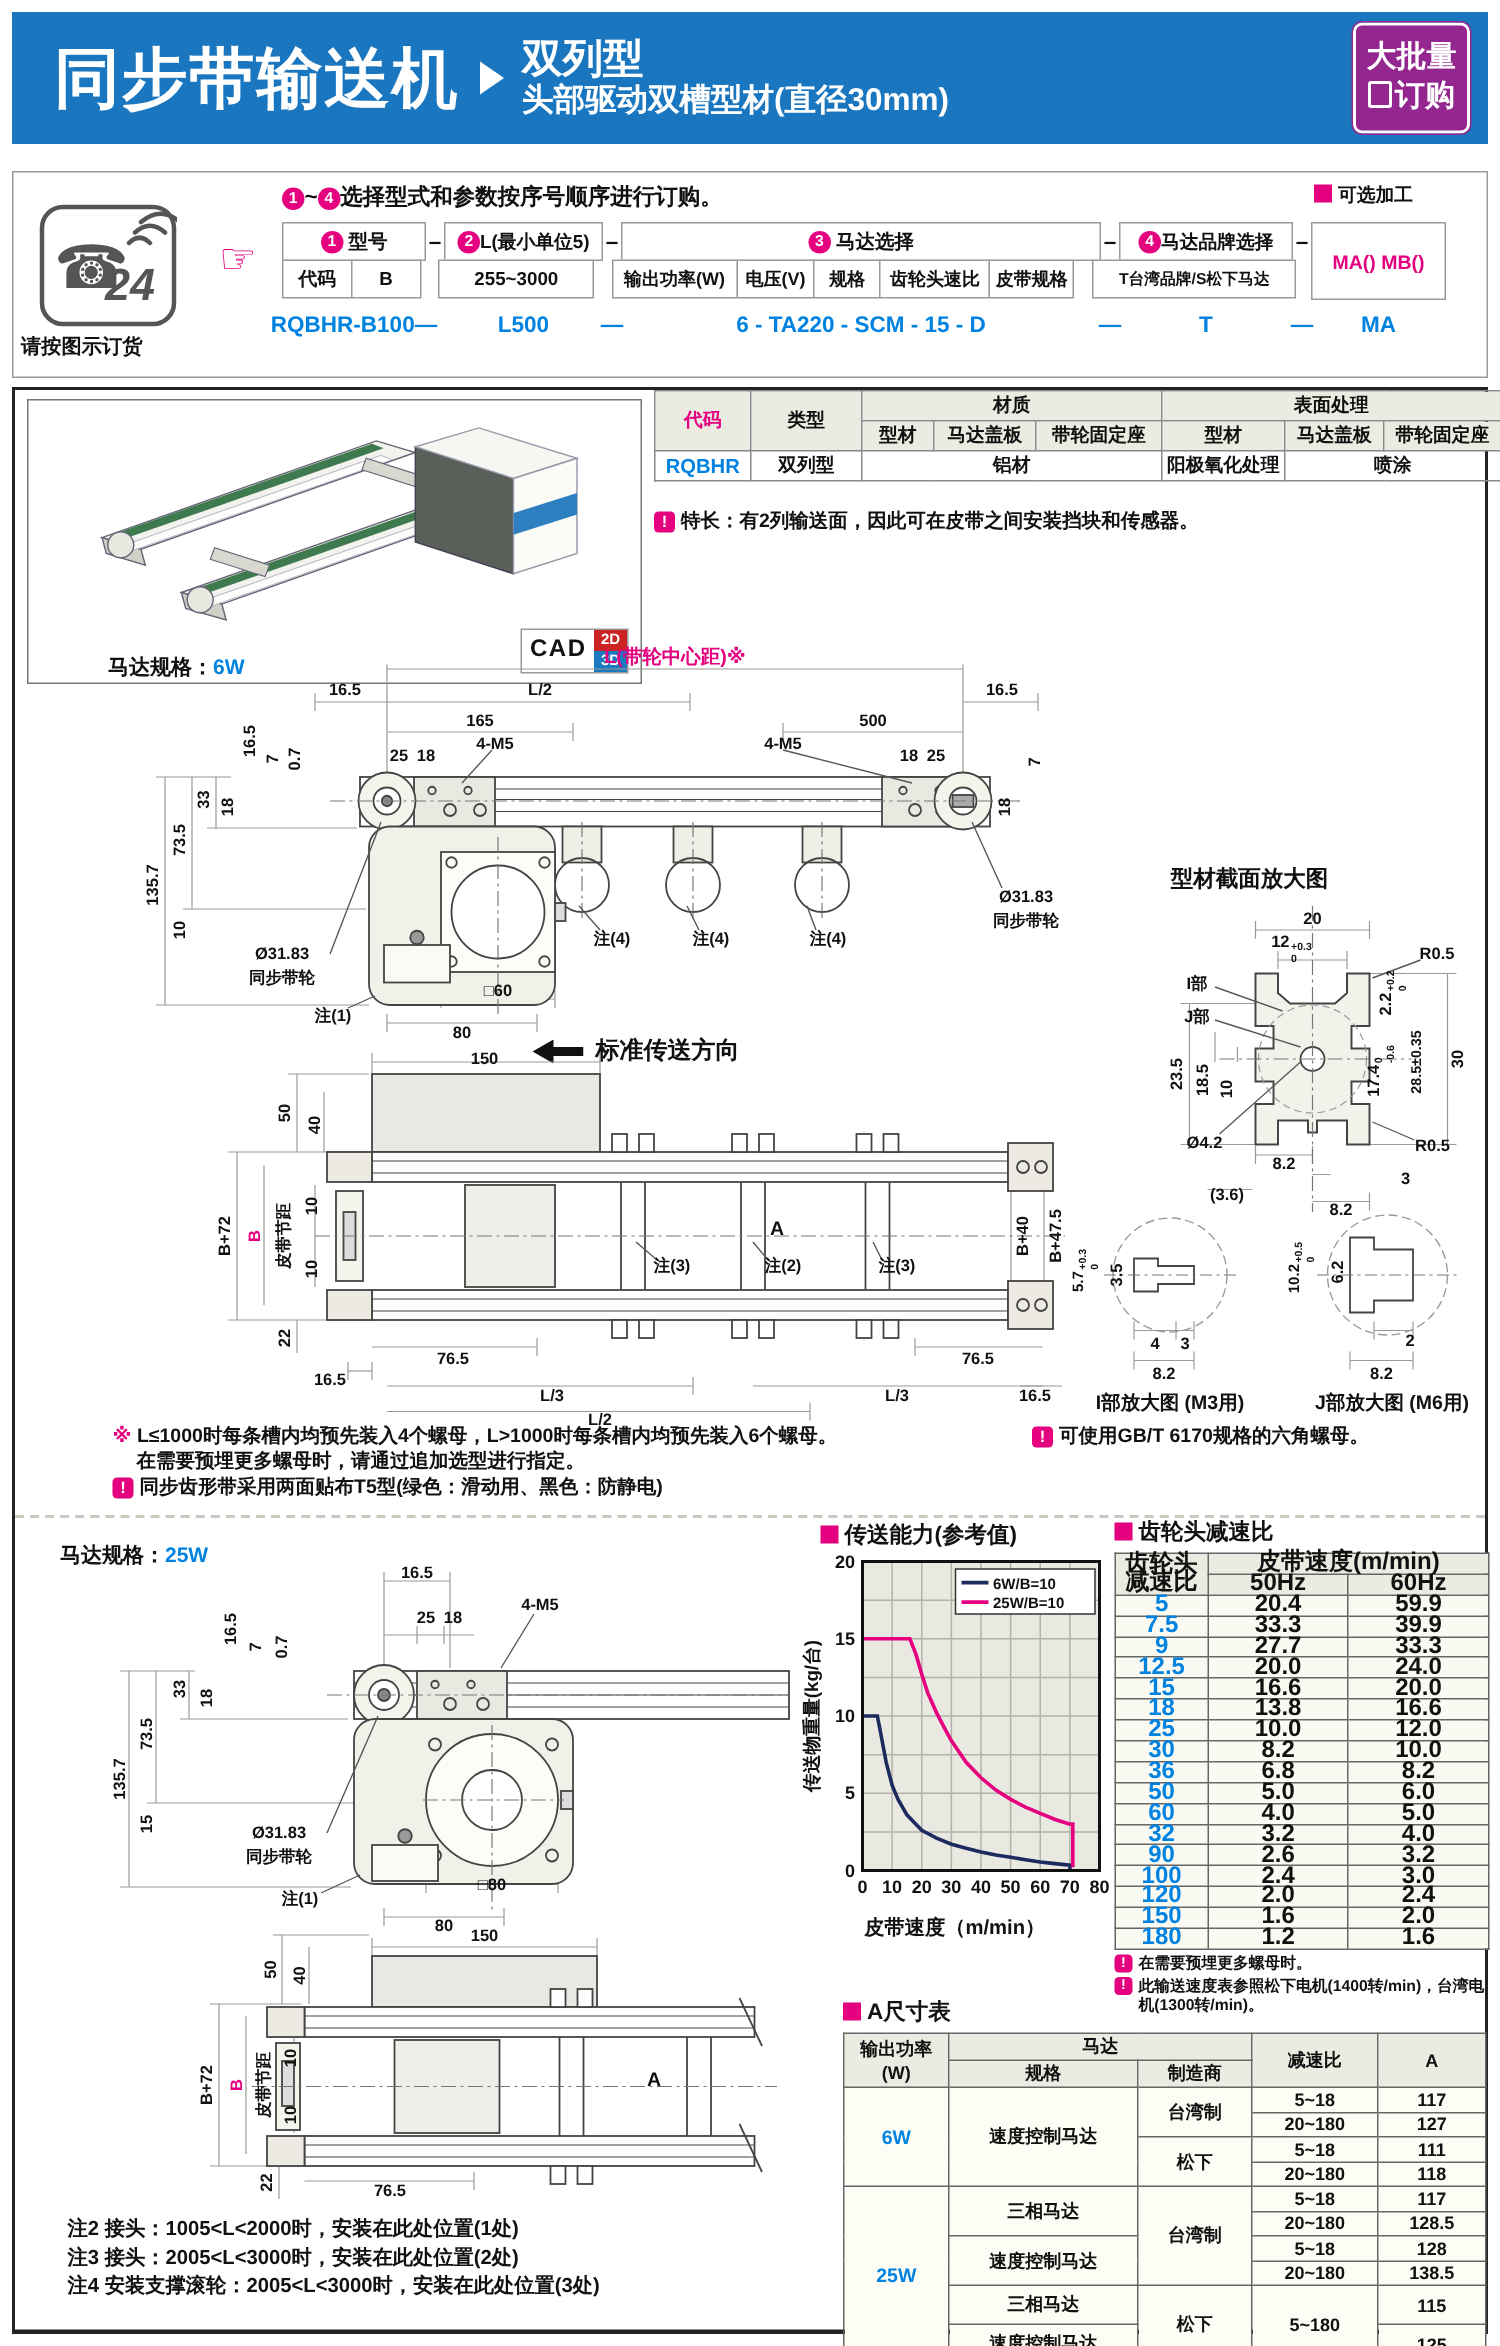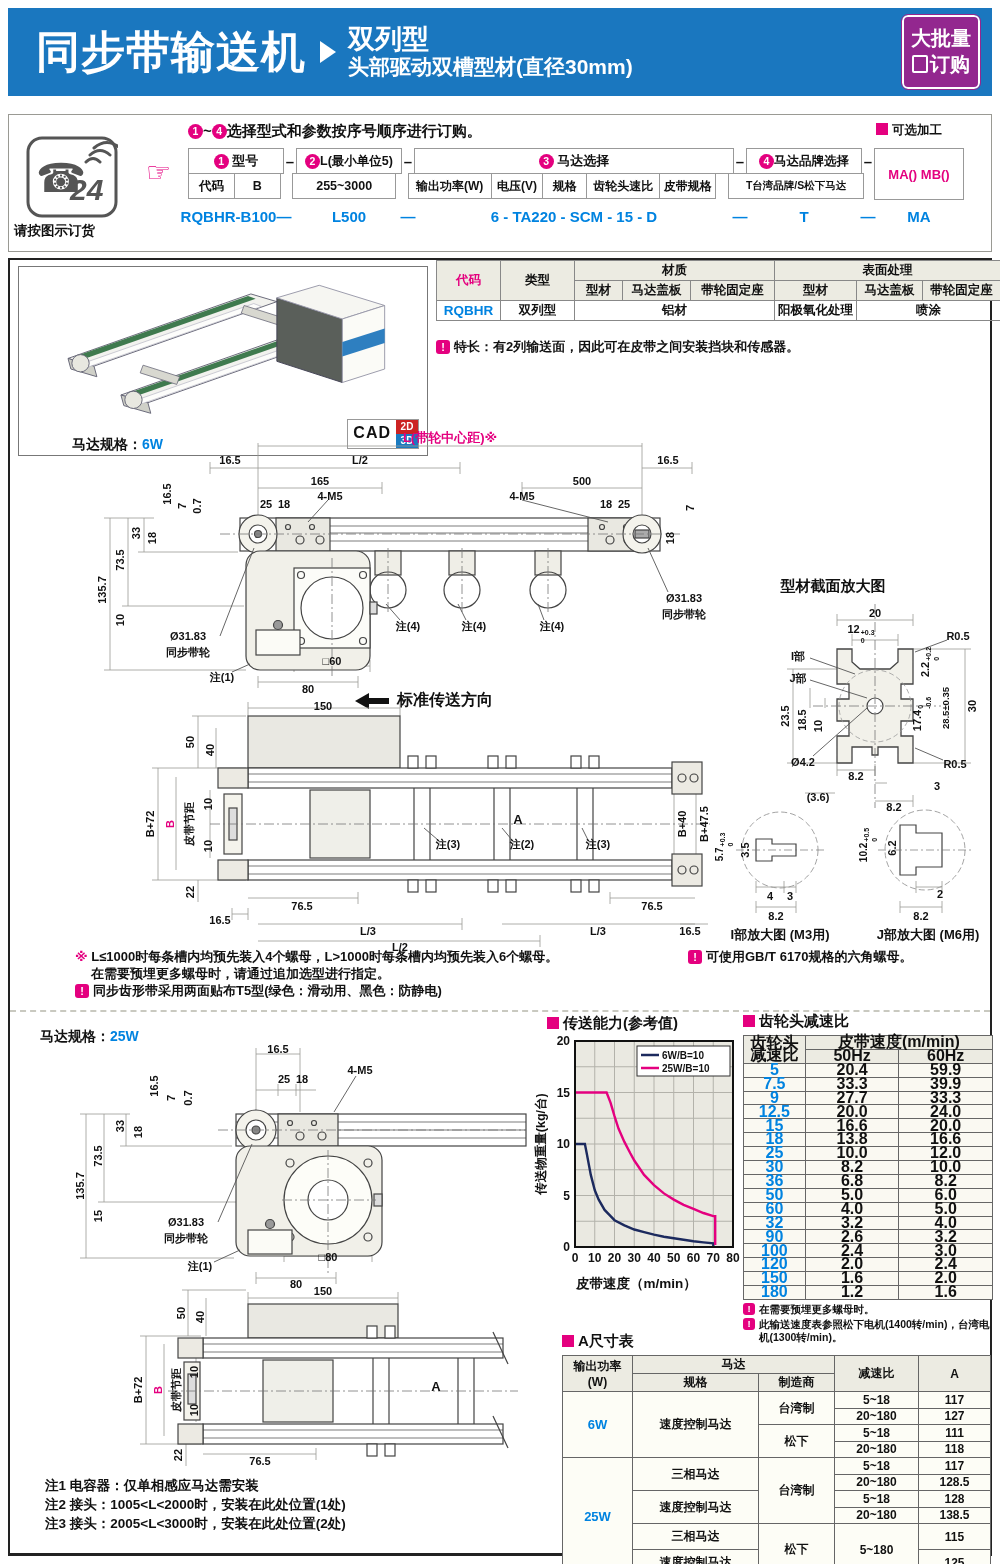--- a/index.html
+++ b/index.html
@@ -613,23 +613,23 @@
   <line x1="455" y1="48" x2="470" y2="80"></line>
         <line x1="455" y1="132" x2="470" y2="164"></line>
  </g>
  <g stroke="#777" stroke-width="0.8" stroke-dasharray="10 3 2 3">
   <line x1="130" y1="107" x2="480" y2="107"></line>
  </g>
 </svg>
 <span class="dim" style="left: 285px; top: 7px;">150</span><span class="dim" style="left: 143px; top: 29px; transform: translate(-50%, -50%) rotate(-90deg);">50</span><span class="dim" style="left: 162px; top: 33px; transform: translate(-50%, -50%) rotate(-90deg);">40</span><span class="dim" style="left: 100px; top: 106px; transform: translate(-50%, -50%) rotate(-90deg);">B+72</span><span class="dim pink" style="left: 120px; top: 106px; transform: translate(-50%, -50%) rotate(-90deg);">B</span><span class="dim" style="left: 138px; top: 106px; transform: translate(-50%, -50%) rotate(-90deg);">皮带节距</span><span class="dim" style="left: 156px; top: 88px; transform: translate(-50%, -50%) rotate(-90deg);">10</span><span class="dim" style="left: 156px; top: 126px; transform: translate(-50%, -50%) rotate(-90deg);">10</span><span class="dim" style="left: 398px; top: 102px; font-size: 13px;">A</span><span class="dim" style="left: 140px; top: 171px; transform: translate(-50%, -50%) rotate(-90deg);">22</span><span class="dim" style="left: 222px; top: 177px;">76.5</span></div>
 
 <div class="abs notesb" style="left:45px;top:1476px;width:500px;">
-  <div>注1 电容器：仅单相感应马达需安装</div>
   <div>注2 接头：1005&lt;L&lt;2000时，安装在此处位置(1处)</div>
   <div>注3 接头：2005&lt;L&lt;3000时，安装在此处位置(2处)</div>
+  <div>注4 安装支撑滚轮：2005&lt;L&lt;3000时，安装在此处位置(3处)</div>
 </div>
 
 <div class="abs" style="left:533px;top:1014px;width:210px;">
   <div class="chart-title" style="padding-left:14px;">
     <span class="sq"></span><span>传送能力(参考值)</span>
   </div>
   <svg id="chart-svg" width="207" height="236" style="margin-top:2px;">
       <rect x="42" y="6" width="158" height="206" fill="#eae9e1"></rect>
       <line x1="61.75" y1="6" x2="61.75" y2="212" stroke="#b3b2aa" stroke-width="1"></line>
       <line x1="81.5" y1="6" x2="81.5" y2="212" stroke="#b3b2aa" stroke-width="1"></line>

